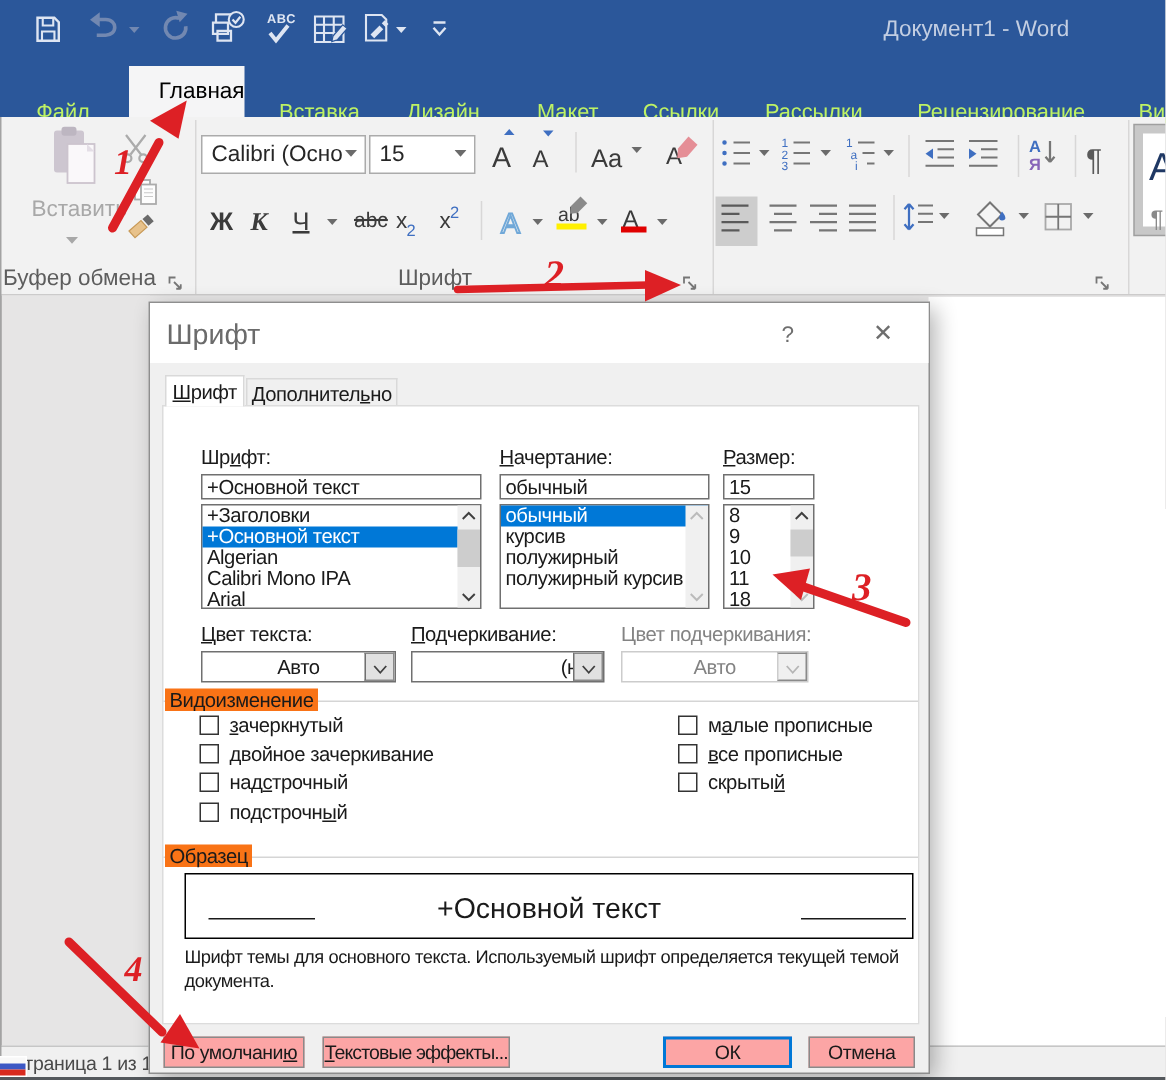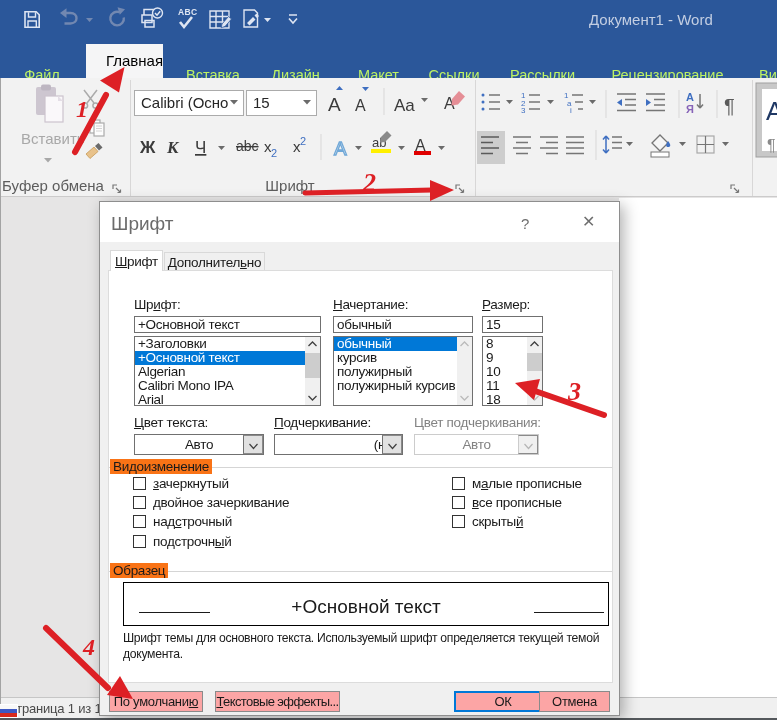--- a/index.html
+++ b/index.html
@@ -416,21 +416,21 @@
     <div class="flabel" style="left:10px;top:361px;">Образец</div>
     <div id="preview">
       <div id="prevtext">+Основной текст</div>
       <div class="prevline" style="left:15px;width:71px;"></div>
       <div class="prevline" style="right:4px;width:70px;"></div>
     </div>
     <div id="desc">Шрифт темы для основного текста. Используемый шрифт определяется текущей темой<br>документа.</div>
 
     <div class="btn" style="left:9px;width:94px;">По умолчани<u>ю</u></div>
     <div class="btn" style="left:115px;width:125px;letter-spacing:-0.6px;"><u>Т</u>екстовые эффекты...</div>
-    <div class="btn" style="left:354px;width:98px;border:2px solid #0078D7;line-height:17px;">ОК</div>
+    <div class="btn" style="left:342px;width:86px;border:2px solid #0078D7;line-height:17px;">ОК</div>
     <div class="btn" style="left:439px;width:71px;">Отмена</div>
   </div>
 
   <div class="rednum" style="left:76px;top:96px;font-size:24px;">1</div>
   <div class="rednum" style="left:363px;top:168px;font-size:26px;">2</div>
   <div class="rednum" style="left:568px;top:377px;font-size:26px;">3</div>
   <div class="rednum" style="left:83px;top:634px;font-size:24px;">4</div>
 
   <svg id="arrows" width="777" height="720">
 

